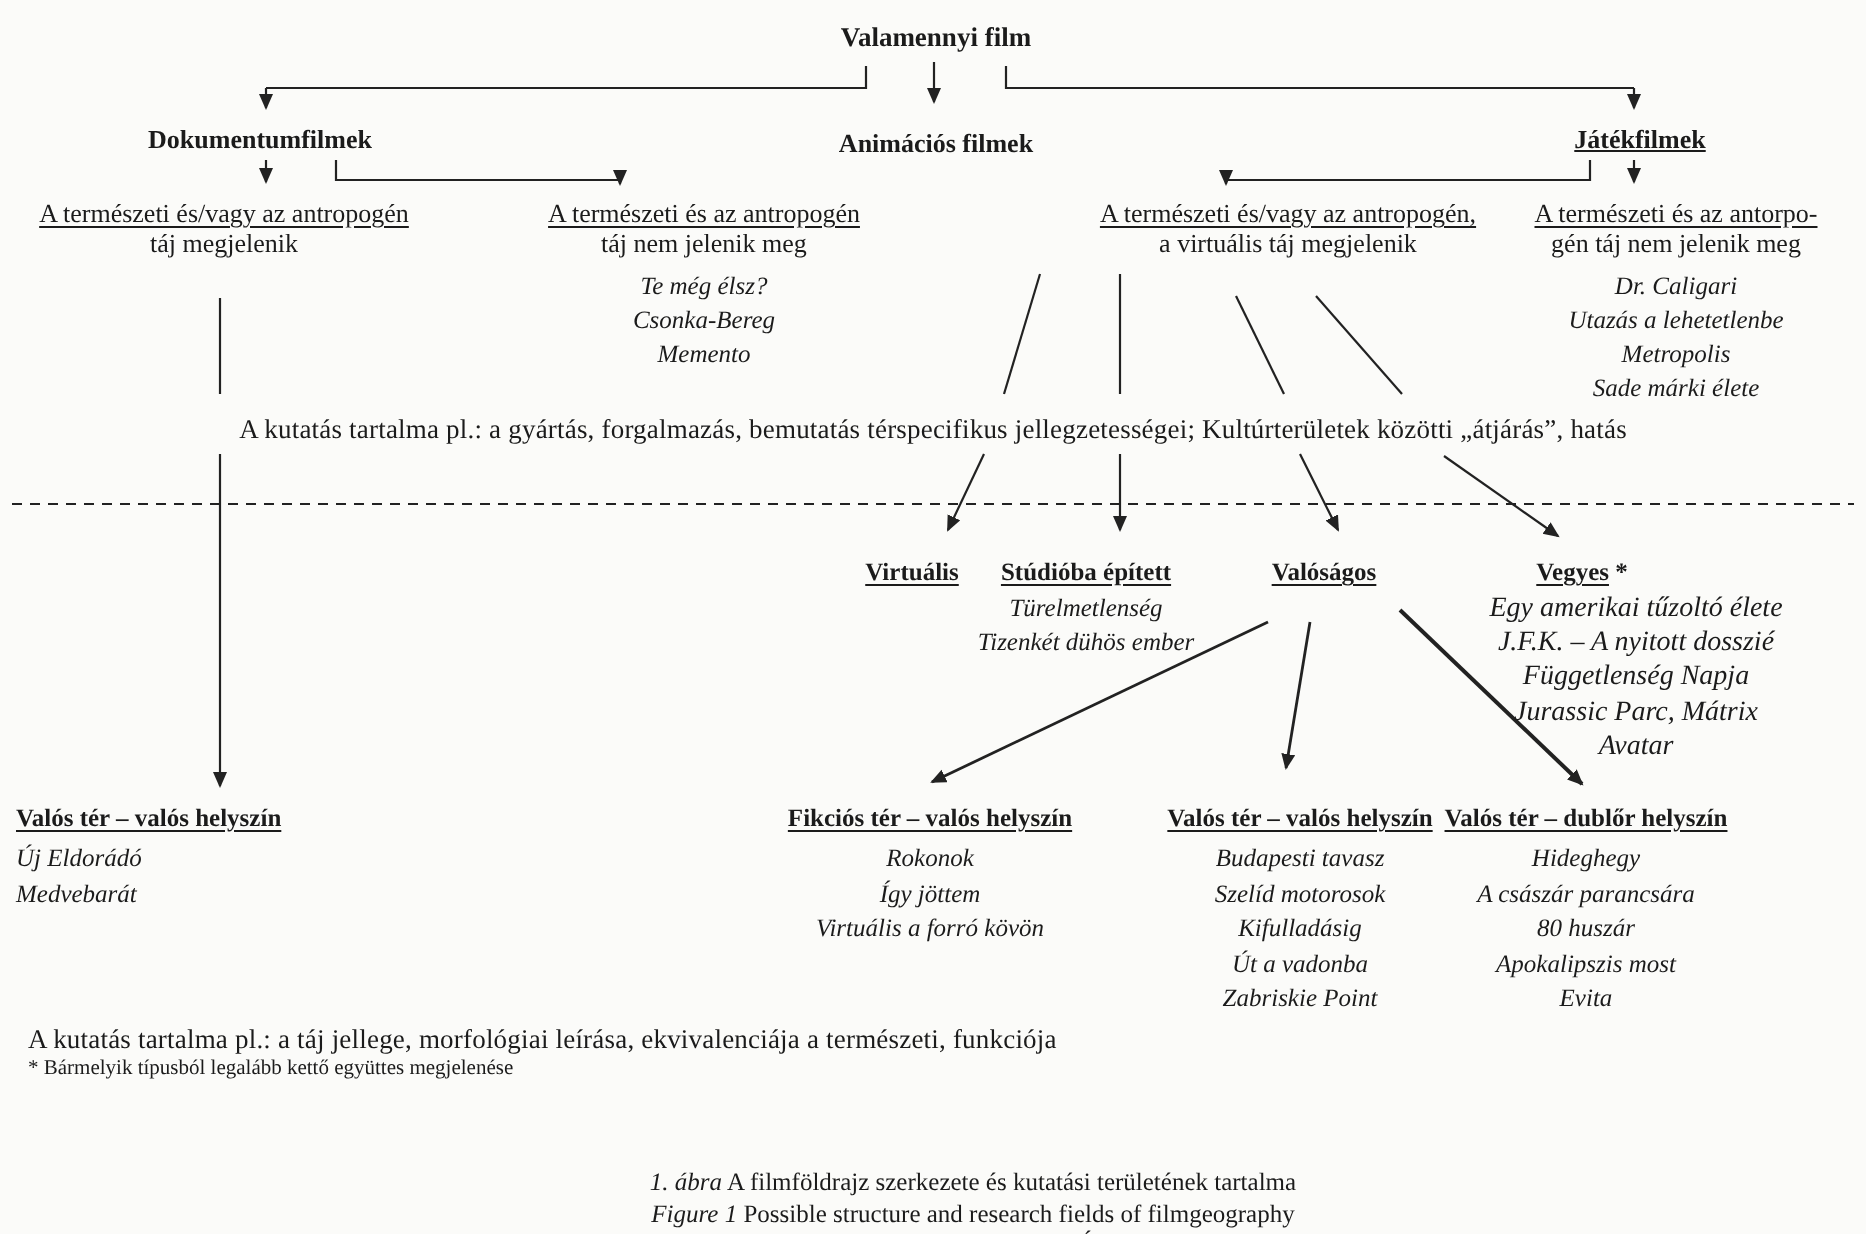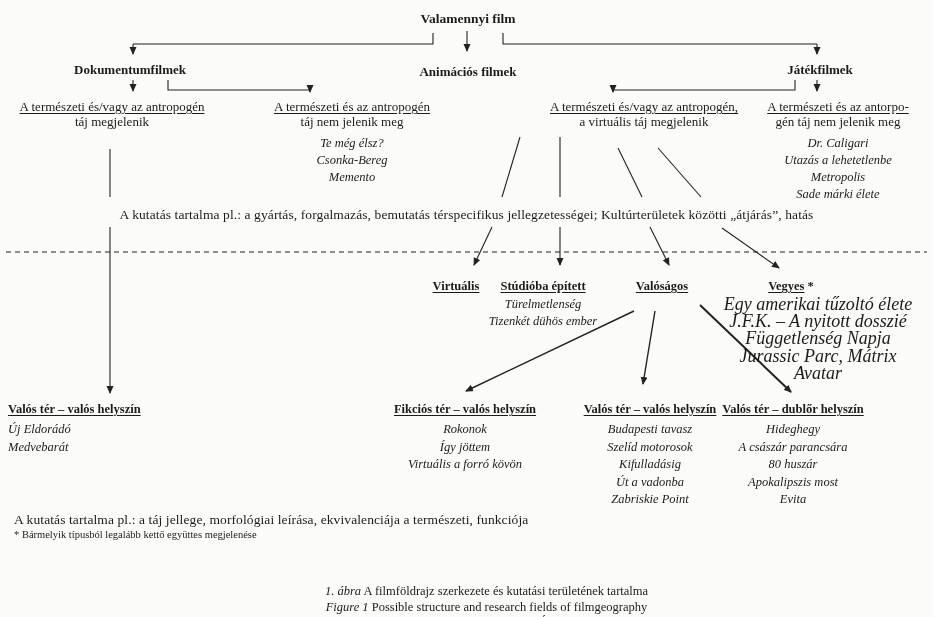--- a/index.html
+++ b/index.html
@@ -17,21 +17,21 @@
   .c{transform:translateX(-50%);text-align:center;}
   .b{font-weight:bold;}
   .it{font-style:italic;}
   .u{text-decoration:underline;text-underline-offset:2px;}
   .root{font-size:13.5px;}
   .branch{font-size:13px;}
   .cat{font-size:13px;line-height:15px;}
   .cat .films{margin-top:6px;font-size:12.5px;line-height:17px;font-style:italic;font-weight:normal;}
   .lvl3{font-size:12.5px;line-height:14px;}
   .lvl3 .films{margin-top:3px;font-size:12.5px;line-height:16.5px;font-style:italic;font-weight:normal;}
-  .filmsonly{font-size:18px;line-height:17.2px;font-style:italic;}
+  .filmsonly{font-size:14px;line-height:17.2px;font-style:italic;}
   .loc{font-size:12.5px;line-height:14px;font-family:Liberation Serif, serif;}
   .loc .films{margin-top:5px;font-size:12.5px;line-height:17.5px;font-style:italic;font-weight:normal;}
   .note{font-size:13.5px;letter-spacing:0.1px;}
   .fullw{left:0;width:933px;text-align:center;}
   .foot{font-size:10.5px;}
   .caption{font-size:12.5px;line-height:15.5px;}
   .sc{font-variant:small-caps;}
 </style>
 </head>
 <body>
@@ -68,21 +68,21 @@
       <path stroke-width="1.4" d="M655 311 L643 384" marker-end="url(#ah)"></path>
       <path stroke-width="2" d="M700 305 L791 392" marker-end="url(#ah)"></path>
       <path stroke-dasharray="5 4" d="M6 252 H927"></path>
     </g>
   </svg>
 
   <div class="t c root b" style="left:468px;top:11px;">Valamennyi film</div>
 
   <div class="t c branch b" style="left:130px;top:62px;">Dokumentumfilmek</div>
   <div class="t c branch b" style="left:468px;top:64px;">Animációs filmek</div>
-  <div class="t c branch b" style="left:820px;top:62px;">Játékfilmek</div>
+  <div class="t c branch b" style="left:820px;top:62px;text-decoration:underline;">Játékfilmek</div>
 
   <div class="t c cat" style="left:112px;top:99px;">
     <div class="u">A természeti és/vagy az antropogén</div>
     <div>táj megjelenik</div>
   </div>
 
   <div class="t c cat" style="left:352px;top:99px;font-family:Liberation Serif, serif;">
     <div class="u">A természeti és az antropogén</div>
     <div>táj nem jelenik meg</div>
     <div class="films">

